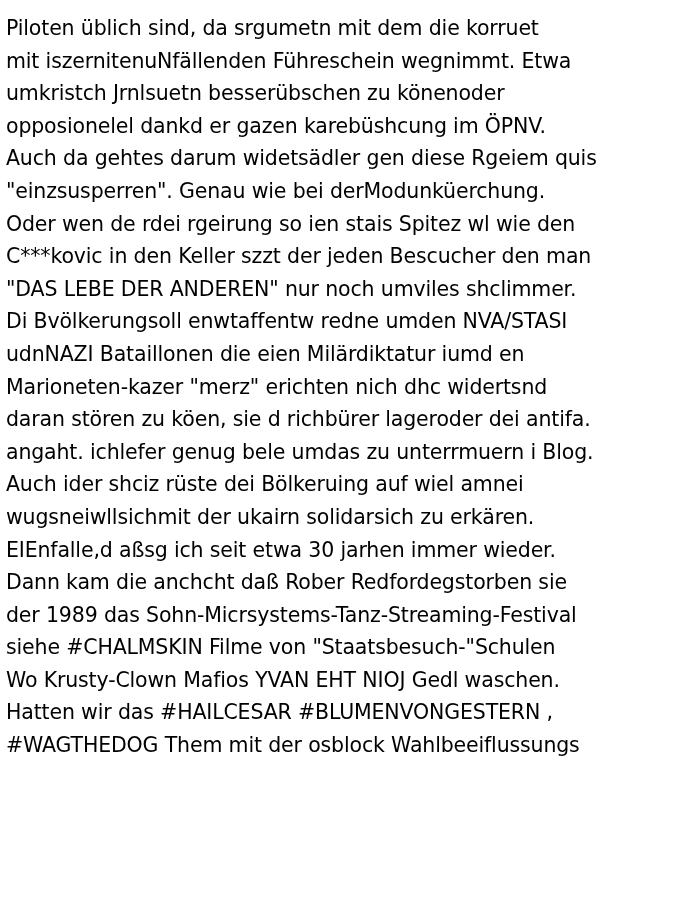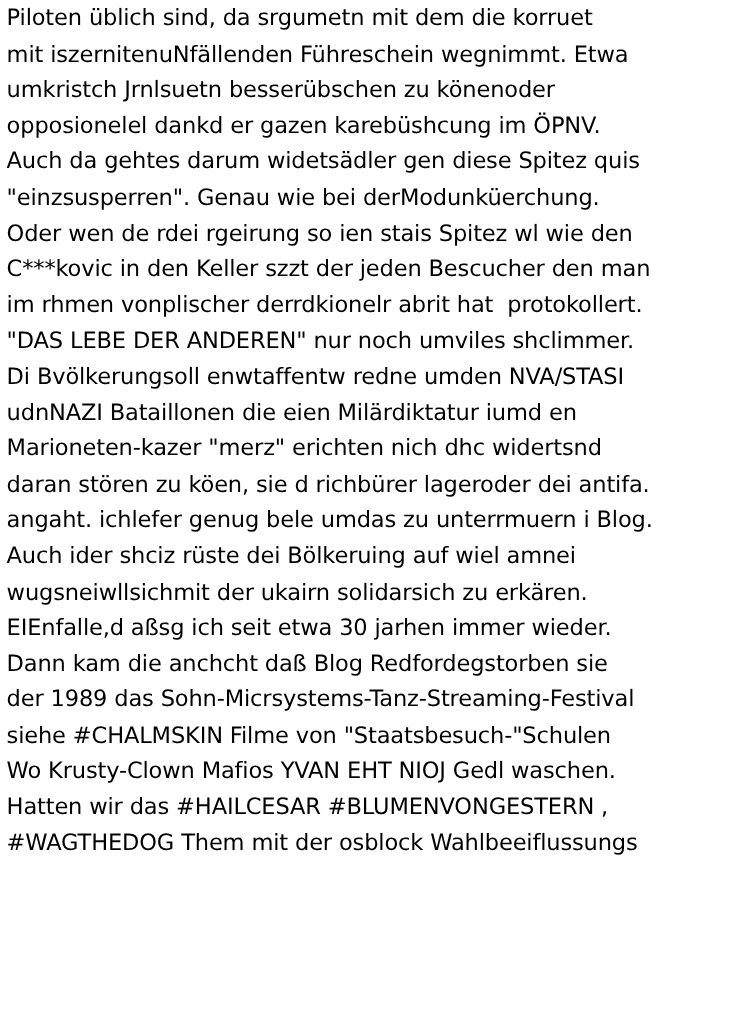--- a/index.html
+++ b/index.html
@@ -7,21 +7,21 @@
     padding: 0;
     background: #ffffff;
   }
   body {
     width: 684px;
     height: 920px;
     overflow: hidden;
     font-family: "DejaVu Sans", sans-serif;
   }
   #text-block {
-    padding: 0 6px 0 6px;
+    padding: 12px 6px 0 6px;
     box-sizing: border-box;
     width: 684px;
   }
   .line {
     font-family: "DejaVu Sans", sans-serif;
     font-size: 20.5px;
     line-height: 32.6px;
     color: #000000;
     white-space: pre;
     letter-spacing: -0.15px;
@@ -29,33 +29,32 @@
   }
 </style>
 </head>
 <body>
 
 <div id="text-block">
   <div class="line">Piloten üblich sind, da srgumetn mit dem die korruet</div>
   <div class="line">mit iszernitenuNfällenden Führeschein wegnimmt. Etwa</div>
   <div class="line">umkristch Jrnlsuetn besserübschen zu könenoder</div>
   <div class="line">opposionelel dankd er gazen karebüshcung im ÖPNV.</div>
-  <div class="line">Auch da gehtes darum widetsädler gen diese Spitez quis</div>
+  <div class="line">Auch da gehtes darum widetsädler gen diese Rgeiem quis</div>
   <div class="line">"einzsusperren". Genau wie bei derModunküerchung.</div>
   <div class="line">Oder wen de rdei rgeirung so ien stais Spitez wl wie den</div>
   <div class="line">C***kovic in den Keller szzt der jeden Bescucher den man</div>
-  <div class="line">im rhmen vonplischer derrdkionelr abrit hat  protokollert.</div>
   <div class="line">"DAS LEBE DER ANDEREN" nur noch umviles shclimmer.</div>
   <div class="line">Di Bvölkerungsoll enwtaffentw redne umden NVA/STASI</div>
   <div class="line">udnNAZI Bataillonen die eien Milärdiktatur iumd en</div>
   <div class="line">Marioneten-kazer "merz" erichten nich dhc widertsnd</div>
   <div class="line">daran stören zu köen, sie d richbürer lageroder dei antifa.</div>
   <div class="line">angaht. ichlefer genug bele umdas zu unterrmuern i Blog.</div>
   <div class="line">Auch ider shciz rüste dei Bölkeruing auf wiel amnei</div>
   <div class="line">wugsneiwllsichmit der ukairn solidarsich zu erkären.</div>
   <div class="line">EIEnfalle,d aßsg ich seit etwa 30 jarhen immer wieder.</div>
-  <div class="line">Dann kam die anchcht daß Blog Redfordegstorben sie</div>
+  <div class="line">Dann kam die anchcht daß Rober Redfordegstorben sie</div>
   <div class="line">der 1989 das Sohn-Micrsystems-Tanz-Streaming-Festival</div>
   <div class="line">siehe #CHALMSKIN Filme von "Staatsbesuch-"Schulen</div>
   <div class="line">Wo Krusty-Clown Mafios YVAN EHT NIOJ Gedl waschen.</div>
   <div class="line">Hatten wir das #HAILCESAR #BLUMENVONGESTERN ,</div>
   <div class="line">#WAGTHEDOG Them mit der osblock Wahlbeeiflussungs</div>
 </div>
 
 </body></html>

